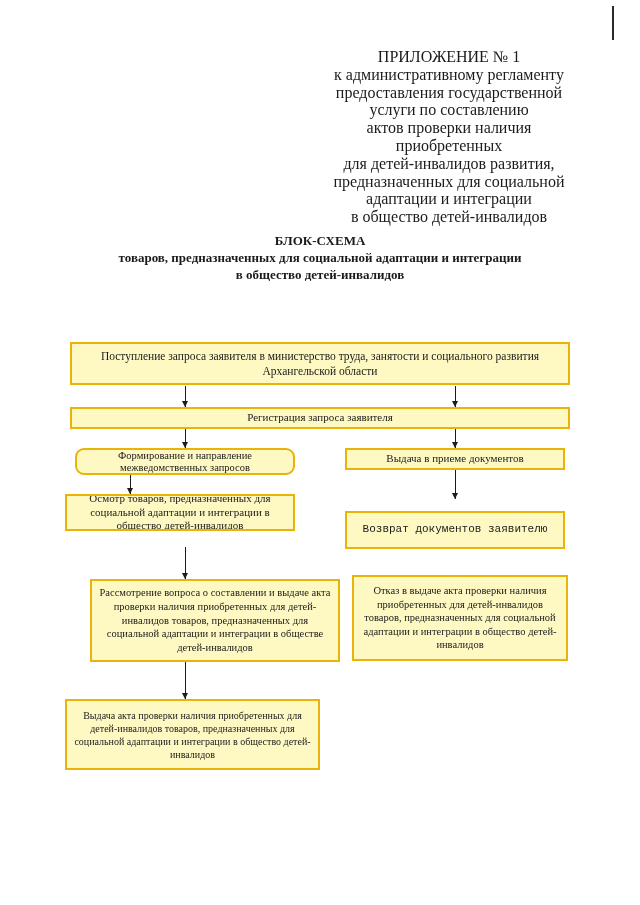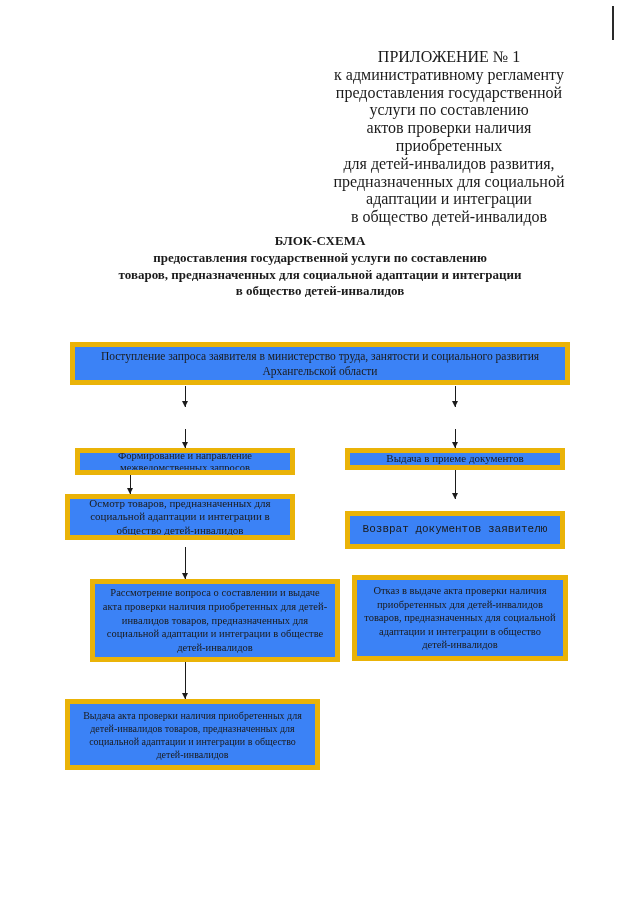--- a/index.html
+++ b/index.html
@@ -19,27 +19,27 @@
   .header {
     position:absolute; left:318px; top:48px; width:262px;
     text-align:center; font-size:16px; line-height:17.8px;
   }
   .title {
     position:absolute; left:0; top:233px; width:640px;
     text-align:center; font-weight:bold; font-size:13px; line-height:16.8px;
   }
   .box {
     position:absolute;
-    border:5px solid #eab308;
+    border:2px solid #eab308;
     box-sizing:border-box;
     display:flex; align-items:center; justify-content:center;
     text-align:center;
     font-size:11px; line-height:1.22;
     padding:1px 7px;
-    background:#3b82f6;
+    background:#fef9c3;
     overflow:hidden;
   }
   .arrow {
     position:absolute; width:1px; background:#1b1b1b;
   }
   .arrow::after {
     content:""; position:absolute; left:-3px; bottom:0;
     width:0; height:0;
     border-left:3.5px solid transparent;
     border-right:3.5px solid transparent;
@@ -60,42 +60,42 @@
     <div>услуги по составлению</div>
     <div>актов проверки наличия приобретенных</div>
     <div>для детей-инвалидов развития,</div>
     <div>предназначенных для социальной</div>
     <div>адаптации и интеграции</div>
     <div>в общество детей-инвалидов</div>
   </div>
 
   <div class="title">
     <div>БЛОК-СХЕМА</div>
-    <div>предоставления государственной услуги по составлению</div>
     <div>товаров, предназначенных для социальной адаптации и интеграции</div>
     <div>в общество детей-инвалидов</div>
   </div>
 
   <div class="box" style="left:70px; top:342px; width:500px; height:43px; font-size:11.5px;">Поступление запроса заявителя в министерство труда, занятости и социального развития Архангельской области</div>
 
   <div class="arrow" style="left:185px; top:386px; height:21px;"></div>
   <div class="arrow" style="left:455px; top:386px; height:21px;"></div>
 
+  <div class="box" style="left:70px; top:407px; width:500px; height:22px;">Регистрация запроса заявителя</div>
 
   <div class="arrow" style="left:185px; top:429px; height:19px;"></div>
   <div class="arrow" style="left:455px; top:429px; height:19px;"></div>
 
-  <div class="box" style="left:75px; top:448px; width:220px; height:27px; font-size:10.5px; line-height:1.12;">Формирование и направление межведомственных запросов</div>
+  <div class="box" style="left:75px; top:448px; width:220px; height:27px; font-size:10.5px; line-height:1.12;border-radius:9px;">Формирование и направление межведомственных запросов</div>
 
   <div class="box" style="left:345px; top:448px; width:220px; height:22px;">Выдача в приеме документов</div>
 
   <div class="arrow" style="left:130px; top:475px; height:19px;"></div>
   <div class="arrow" style="left:455px; top:470px; height:29px;"></div>
 
-  <div class="box" style="left:65px; top:494px; width:230px; height:46px;">Осмотр товаров, предназначенных для социальной адаптации и интеграции в общество детей-инвалидов</div>
+  <div class="box" style="left:65px; top:494px; width:230px; height:37px;">Осмотр товаров, предназначенных для социальной адаптации и интеграции в общество детей-инвалидов</div>
 
   <div class="box" style="left:345px; top:511px; width:220px; height:38px;font-family:Liberation Mono, monospace;">Возврат документов заявителю</div>
 
   <div class="arrow" style="left:185px; top:547px; height:32px;"></div>
 
   <div class="box" style="left:90px; top:579px; width:250px; height:83px; font-size:10.5px; line-height:1.3;text-align:center;">Рассмотрение вопроса о составлении и выдаче акта проверки наличия приобретенных для детей-инвалидов товаров, предназначенных для социальной адаптации и интеграции в обществе детей-инвалидов</div>
 
   <div class="box" style="left:352px; top:575px; width:216px; height:86px; font-size:10.5px; line-height:1.3;">Отказ в выдаче акта проверки наличия приобретенных для детей-инвалидов товаров, предназначенных для социальной адаптации и интеграции в общество детей-инвалидов</div>
 
   <div class="arrow" style="left:185px; top:662px; height:37px;"></div>

